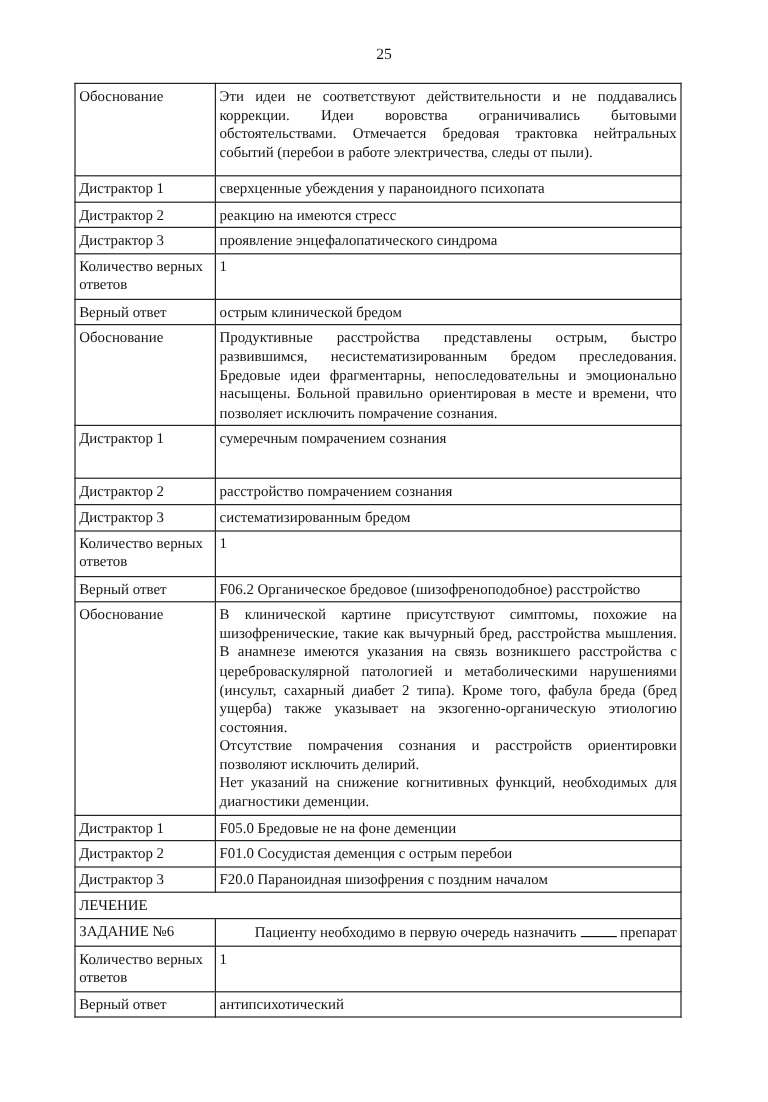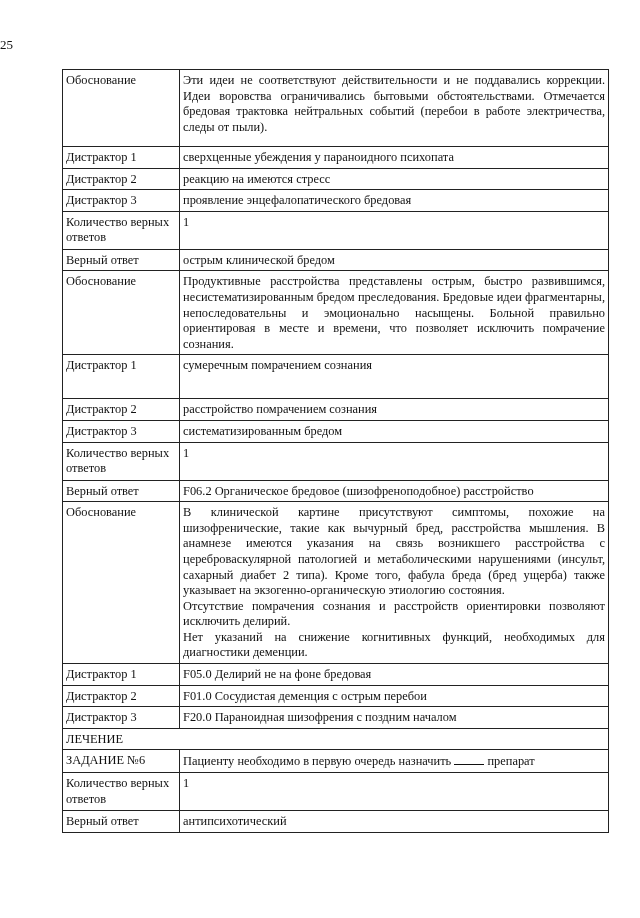--- a/index.html
+++ b/index.html
@@ -1,20 +1,20 @@
 <!DOCTYPE html>
 <html><head>
 <meta charset="utf-8">
 <style>
   html, body { margin: 0; padding: 0; background: #ffffff; }
   body { width: 640px; height: 918px; position: relative; overflow: hidden;
          font-family: "Liberation Serif", "DejaVu Serif", serif; color: #111; }
-  .page-number { position: absolute; top: 37px; left: 0; width: 640px; 
+  .page-number { position: absolute; top: 37px; left: 0; width: 640px; text-align: center;
                  font-size: 13px; }
-  table.doc { position: absolute; top: 69px; left: 62px; width: 547px;
+  table.doc { position: absolute; top: 69px; left: 62px; width: 506px;
               border-collapse: collapse; font-size: 12.4px; line-height: 15.6px; }
   table.doc td { border: 1.5px solid #222; vertical-align: top; padding: 3px 3px 2px 3px; }
   td.label { width: 110px; text-align: left; }
   td.value { text-align: justify; padding-left: 5px; padding-right: 3px; }
   td.section { padding: 1px 3px; }
   tr.r-1 td { height: 71px; }
   tr.r-task4 td { height: 32px; }
   tr.r-count td { height: 32px; font-family: Liberation Serif, serif; }
   tr.r-just4 td { height: 77px; }
   tr.r-d1-4 td { height: 38px; }
@@ -36,21 +36,21 @@
     <tr>
       <td class="label">Дистрактор 1</td>
       <td class="value">сверхценные убеждения у параноидного психопата</td>
     </tr>
     <tr>
       <td class="label">Дистрактор 2</td>
       <td class="value">реакцию на имеются стресс</td>
     </tr>
     <tr>
       <td class="label">Дистрактор 3</td>
-      <td class="value">проявление энцефалопатического бредовая</td>
+      <td class="value">проявление энцефалопатического синдрома</td>
     </tr>
     <tr class="r-count">
       <td class="label">Количество верных ответов</td>
       <td class="value">1</td>
     </tr>
     <tr>
       <td class="label">Верный ответ</td>
       <td class="value">острым клинической бредом</td>
     </tr>
     <tr class="r-just4">
@@ -80,36 +80,36 @@
     <tr class="r-just5">
       <td class="label">Обоснование</td>
       <td class="value">
         <span class="para">В клинической картине присутствуют симптомы, похожие на шизофренические, такие как вычурный бред, расстройства мышления. В анамнезе имеются указания на связь возникшего расстройства с цереброваскулярной патологией и метаболическими нарушениями (инсульт, сахарный диабет 2 типа). Кроме того, фабула бреда (бред ущерба) также указывает на экзогенно-органическую этиологию состояния.</span>
         <span class="para">Отсутствие помрачения сознания и расстройств ориентировки позволяют исключить делирий.</span>
         <span class="para">Нет указаний на снижение когнитивных функций, необходимых для диагностики деменции.</span>
       </td>
     </tr>
     <tr>
       <td class="label">Дистрактор 1</td>
-      <td class="value">F05.0 Делирий не на фоне бредовая</td>
+      <td class="value">F05.0 Бредовые не на фоне деменции</td>
     </tr>
     <tr>
       <td class="label">Дистрактор 2</td>
       <td class="value">F01.0 Сосудистая деменция с острым перебои</td>
     </tr>
     <tr>
       <td class="label">Дистрактор 3</td>
       <td class="value">F20.0 Параноидная шизофрения с поздним началом</td>
     </tr>
     <tr>
       <td class="section" colspan="2">ЛЕЧЕНИЕ</td>
     </tr>
     <tr>
       <td class="label">ЗАДАНИЕ №6</td>
-      <td class="value" style="text-align:left;">
+      <td class="value" style="text-align:right;">
         <span>Пациенту необходимо в первую очередь назначить</span>
         <span class="blank"></span>
         <span>препарат</span>
       </td>
     </tr>
     <tr class="r-count">
       <td class="label">Количество верных ответов</td>
       <td class="value">1</td>
     </tr>
     <tr>

